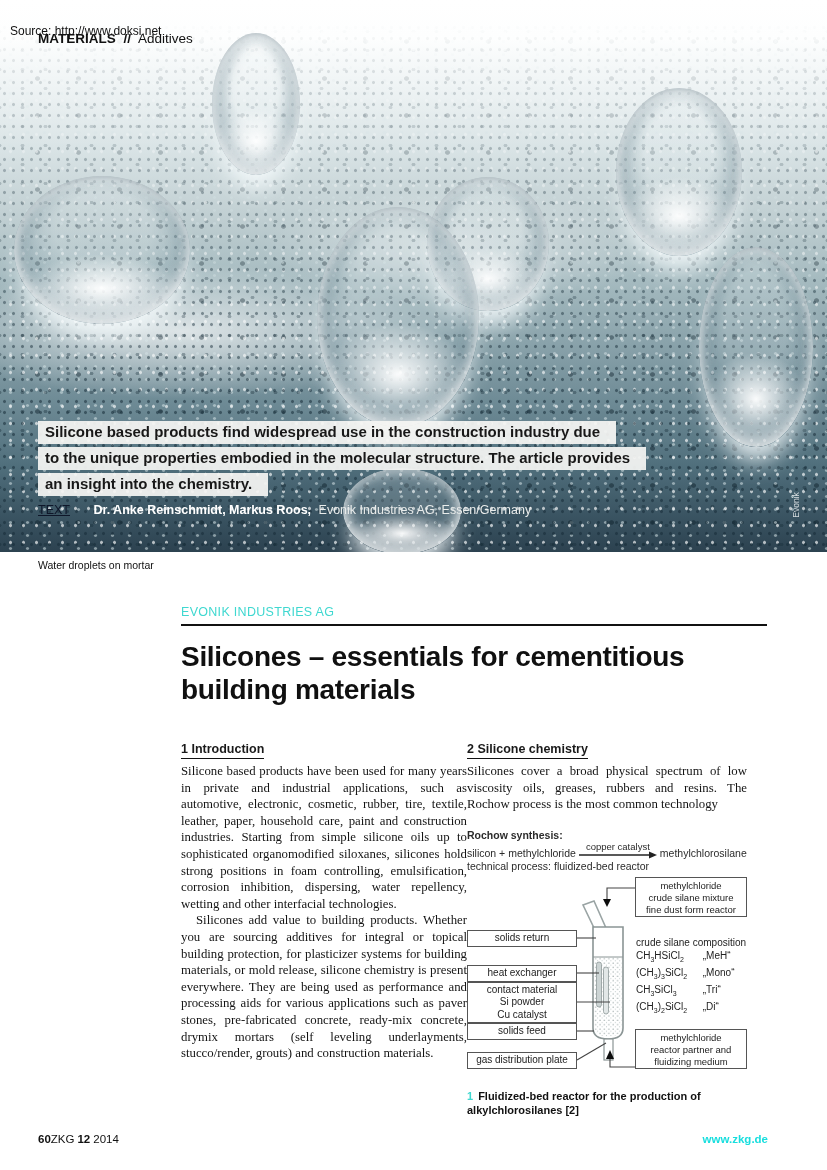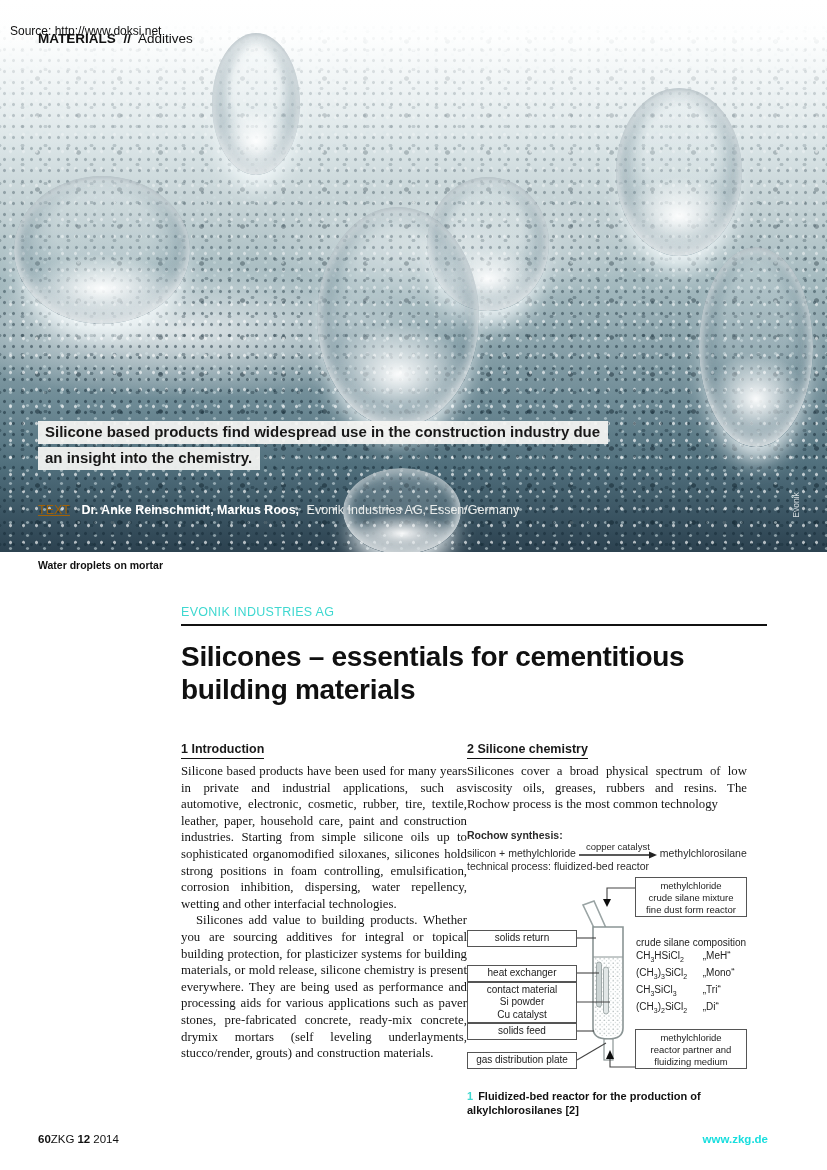--- a/index.html
+++ b/index.html
@@ -39,27 +39,27 @@
     box-shadow: 0 22px 22px -8px rgba(248,253,254,.85),
                 inset 0 6px 12px rgba(255,255,255,.55),
                 inset 0 -10px 16px rgba(255,255,255,.8),
                 inset 10px 0 14px rgba(55,85,100,.28),
                 inset -10px 0 14px rgba(55,85,100,.28),
                 inset 0 2px 3px rgba(30,55,70,.35); }
 
   
   .standfirst { position:absolute; left:38px; top:421px; z-index:5; }
   .sf-line { display:table; background:rgba(245,245,243,.93); color:#181818; font-weight:bold;
-             font-size:15px; line-height:16px; padding:3px 8px 4px 7px; margin-bottom:3px; }
+             font-size:15px; line-height:16px; padding:3px 16px 4px 7px; margin-bottom:3px; }
   .byline { position:absolute; left:38px; top:503px; z-index:5; font-size:12.5px; color:#e9eceb; }
-  .byline .label { color:#a16207; margin-right:8px;text-decoration:underline; }
+  .byline .label { color:#0f172a; margin-right:20px;text-decoration:underline; }
   .byline .authors { font-weight:bold; color:#ffffff; margin-right:4px; }
   .photo-credit { position:absolute; right:6px; top:500px; z-index:5; color:rgba(255,255,255,.78);
                   font-size:8.5px; transform:rotate(-90deg); transform-origin:center; width:50px; text-align:center; }
-  .photo-caption { position:absolute; left:38px; top:559px; font-size:10.5px; font-weight:bold; color:#111; }
+  .photo-caption { position:absolute; left:38px; top:559px; font-size:10.5px; font-weight:normal; color:#111; }
 
   
   .article { position:absolute; left:181px; top:605px; width:586px; }
   .kicker { font-size:12.5px; color:#3fd8d0; letter-spacing:.3px; }
   .rule { border-top:2px solid #111; margin-top:5px; }
   .title { font-size:28px; line-height:33px; font-weight:bold; letter-spacing:-.3px; color:#101010;
            margin-top:14px; width:580px; }
   .columns { display:flex; margin-top:33px; }
   .col-left { width:286px; }
   .col-right { width:280px; }
@@ -114,20 +114,21 @@
 <div class="source-line">Source: http://www.doksi.net</div>
 
 <div class="masthead">
   <span class="b">MATERIALS</span>
   <span class="sep">//</span>
   <span>Additives</span>
 </div>
 
 <div class="standfirst">
   <div class="sf-line">Silicone based products find widespread use in the construction industry due</div>
+  <div class="sf-line">to the unique properties embodied in the molecular structure. The article provides</div>
   <div class="sf-line">an insight into the chemistry.</div>
 </div>
 
 <div class="byline">
   <span class="label">TEXT</span>
   <span class="authors">Dr. Anke Reinschmidt, Markus Roos,</span>
   <span class="aff">Evonik Industries AG, Essen/Germany</span>
 </div>
 
 <div class="photo-credit">Evonik</div>

